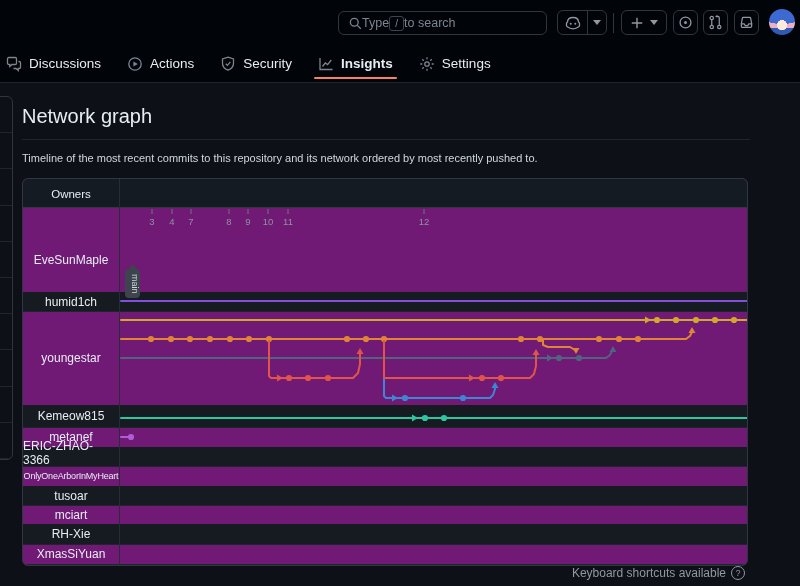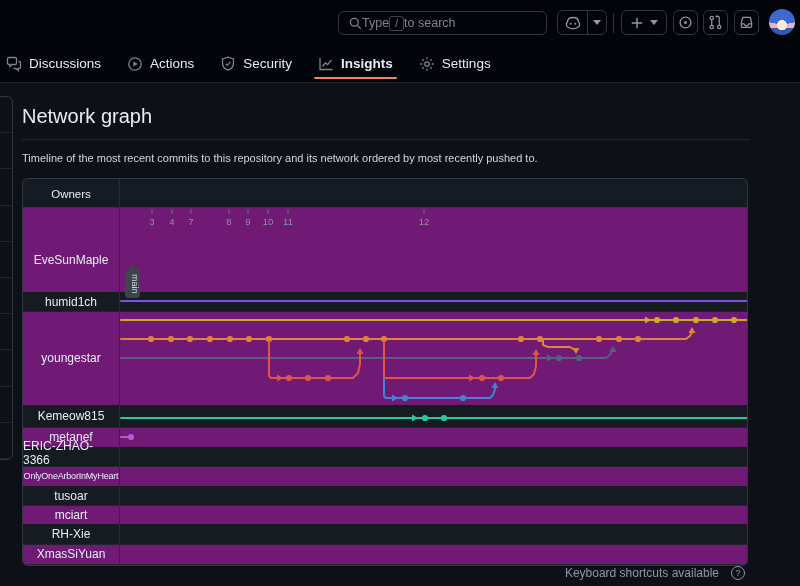--- a/index.html
+++ b/index.html
@@ -61,21 +61,21 @@
     justify-content:center; font-size:12px; color:#e6edf3; }
   .owner-label.small { font-size:9px; letter-spacing:-0.2px;text-align:center; }
   svg.netsvg { position:absolute; left:0; top:0; z-index:3; }
   .main-tag { position:absolute; left:102px; top:90px; width:15px; padding:5px 0 4px 0;
     background:#3d444d; border-radius:4px; color:#cdd5dd; font-size:9px; z-index:4;
     writing-mode:vertical-rl; text-align:center; display:flex; justify-content:center; }
   .main-tag::before { content:""; position:absolute; left:4px; top:-5px; width:0; height:0;
     border-left:4px solid transparent; border-right:4px solid transparent;
     border-bottom:5px solid #3d444d; }
 
-  .kbd-note { position:absolute; right:55px; top:483px; display:flex; gap:12px; align-items:center;
+  .kbd-note { position:absolute; right:55px; top:483px; display:flex; gap:5px; align-items:center;
     color:#9198a1; font-size:12px; }
   .qmark { width:14px; height:14px; border:1px solid #9198a1; border-radius:50%;
     display:inline-flex; align-items:center; justify-content:center; font-size:9px; }
 </style>
 </head>
 <body>
 
 <div class="app-header">
   <div class="search-box">
     <svg width="13" height="13" viewBox="0 0 16 16">

